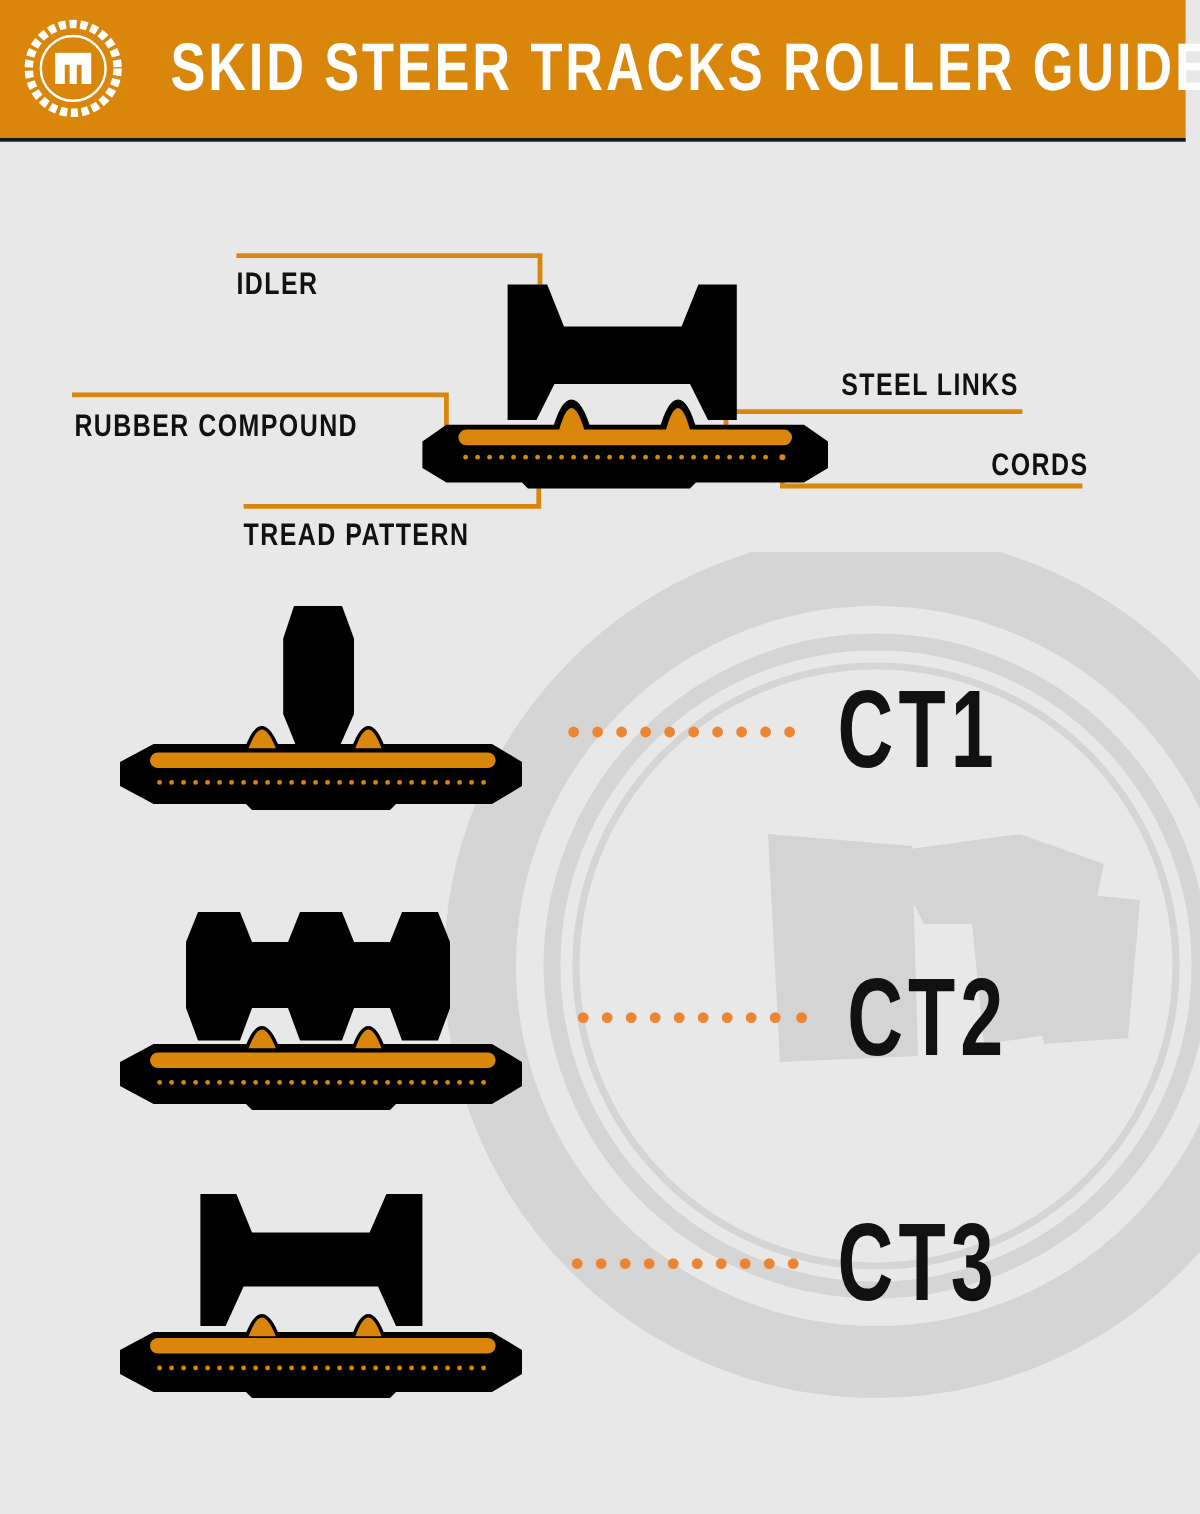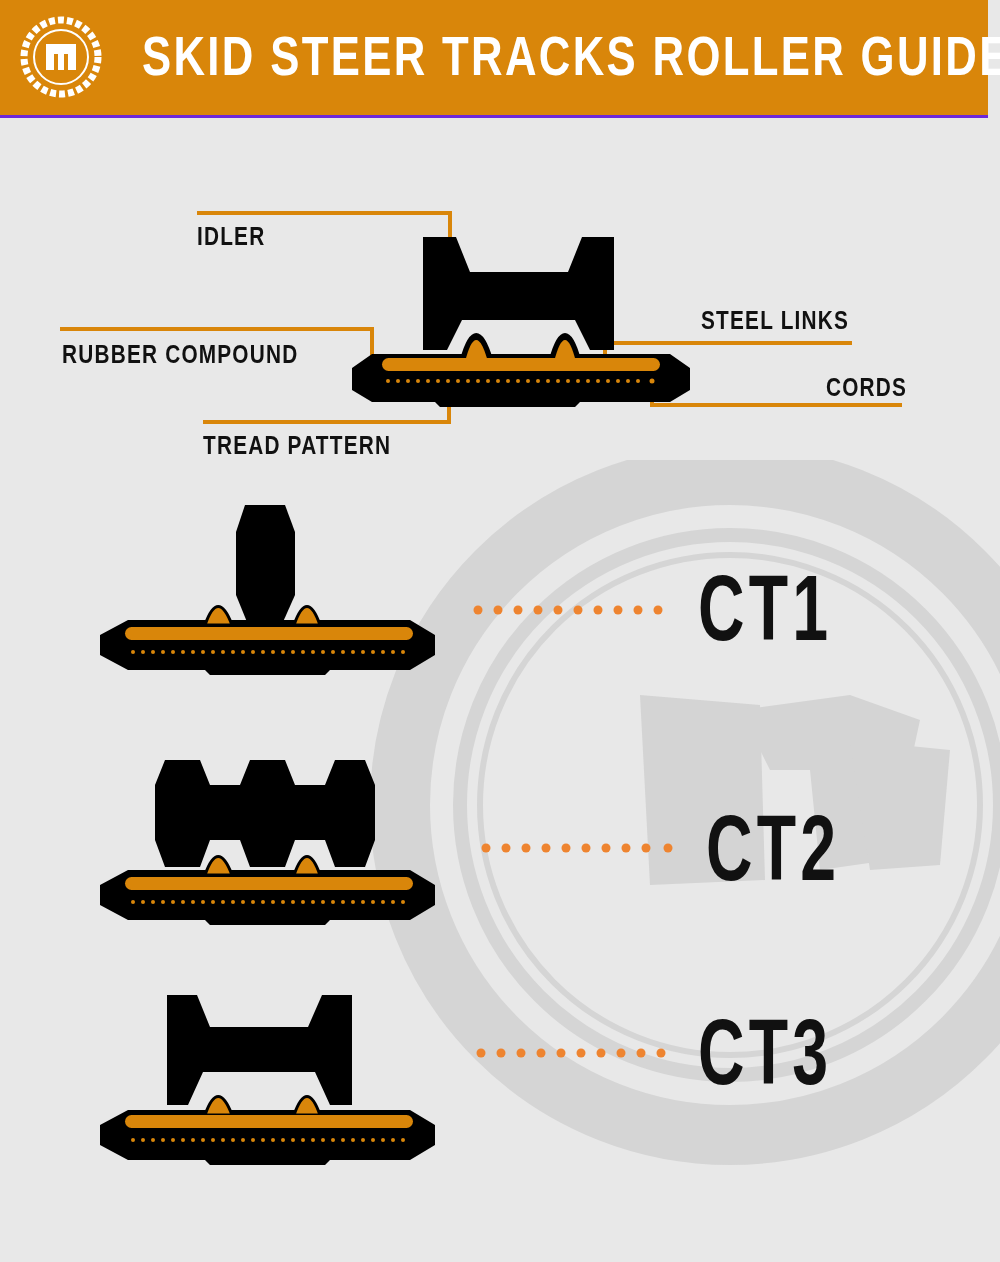--- a/index.html
+++ b/index.html
@@ -1,17 +1,17 @@
 <!DOCTYPE html>
 <html><head>
 <meta charset="utf-8">
 <style>
   html,body{margin:0;padding:0;}
   body{width:1000px;height:1262px;background:#e8e8e8;position:relative;overflow:hidden;font-family:"Liberation Sans",sans-serif;}
-  .header{position:absolute;left:0;top:0;width:988px;height:115px;background:#d9860a;border-bottom:3px solid #6d28d9;}
+  .header{position:absolute;left:0;top:0;width:988px;height:115px;background:#d9860a;border-bottom:3px solid #0f172a;}
   .title{position:absolute;left:142px;top:22px;font-family:"Liberation Sans",sans-serif;font-weight:bold;font-size:56px;color:#fff;letter-spacing:3px;transform:scaleX(0.78);transform-origin:left top;white-space:nowrap;line-height:68px;}
   .logo{position:absolute;left:18px;top:14px;width:86px;height:86px;}
   .label{position:absolute;font-family:"Liberation Sans",sans-serif;font-weight:bold;color:#111;font-size:26px;letter-spacing:1.5px;transform:scaleX(0.8);transform-origin:left top;white-space:nowrap;line-height:30px;}
   .ct{position:absolute;font-family:"Liberation Sans",sans-serif;font-weight:bold;color:#111;font-size:92px;transform:scaleX(0.7);transform-origin:left top;white-space:nowrap;line-height:100px;letter-spacing:6px;}
   svg{position:absolute;}
 </style>
 </head>
 <body>
 
 <svg style="left:290px;top:460px;" width="720" height="800" viewBox="0 0 720 800">

